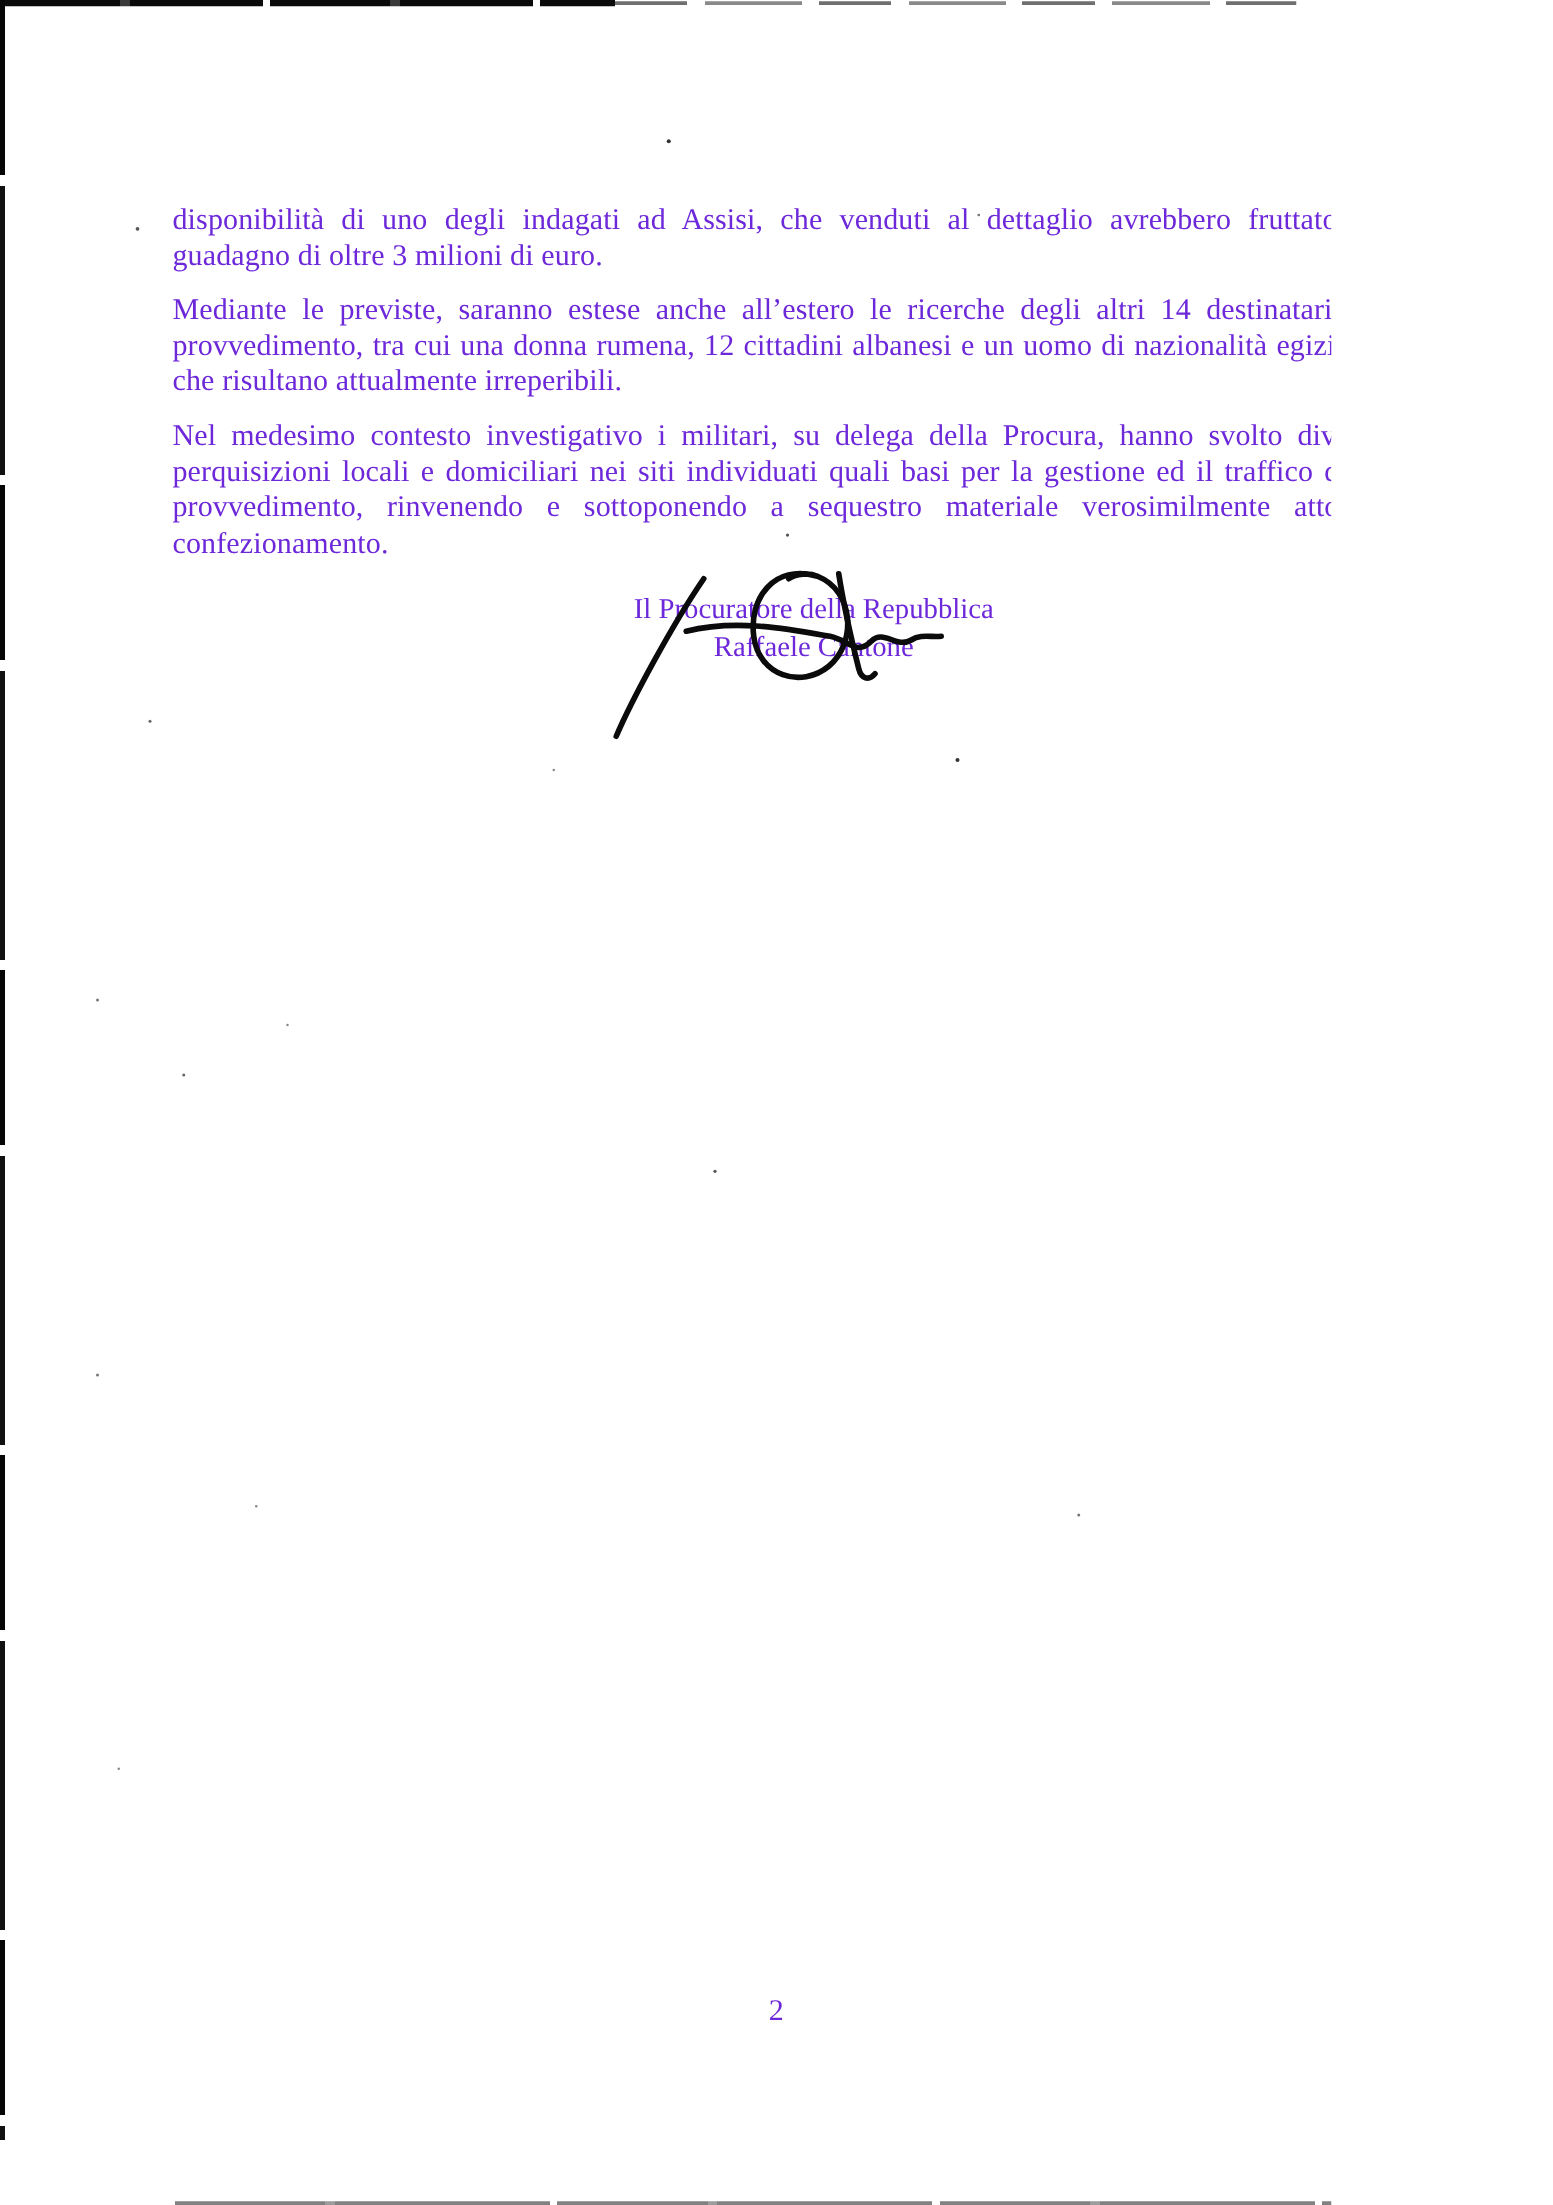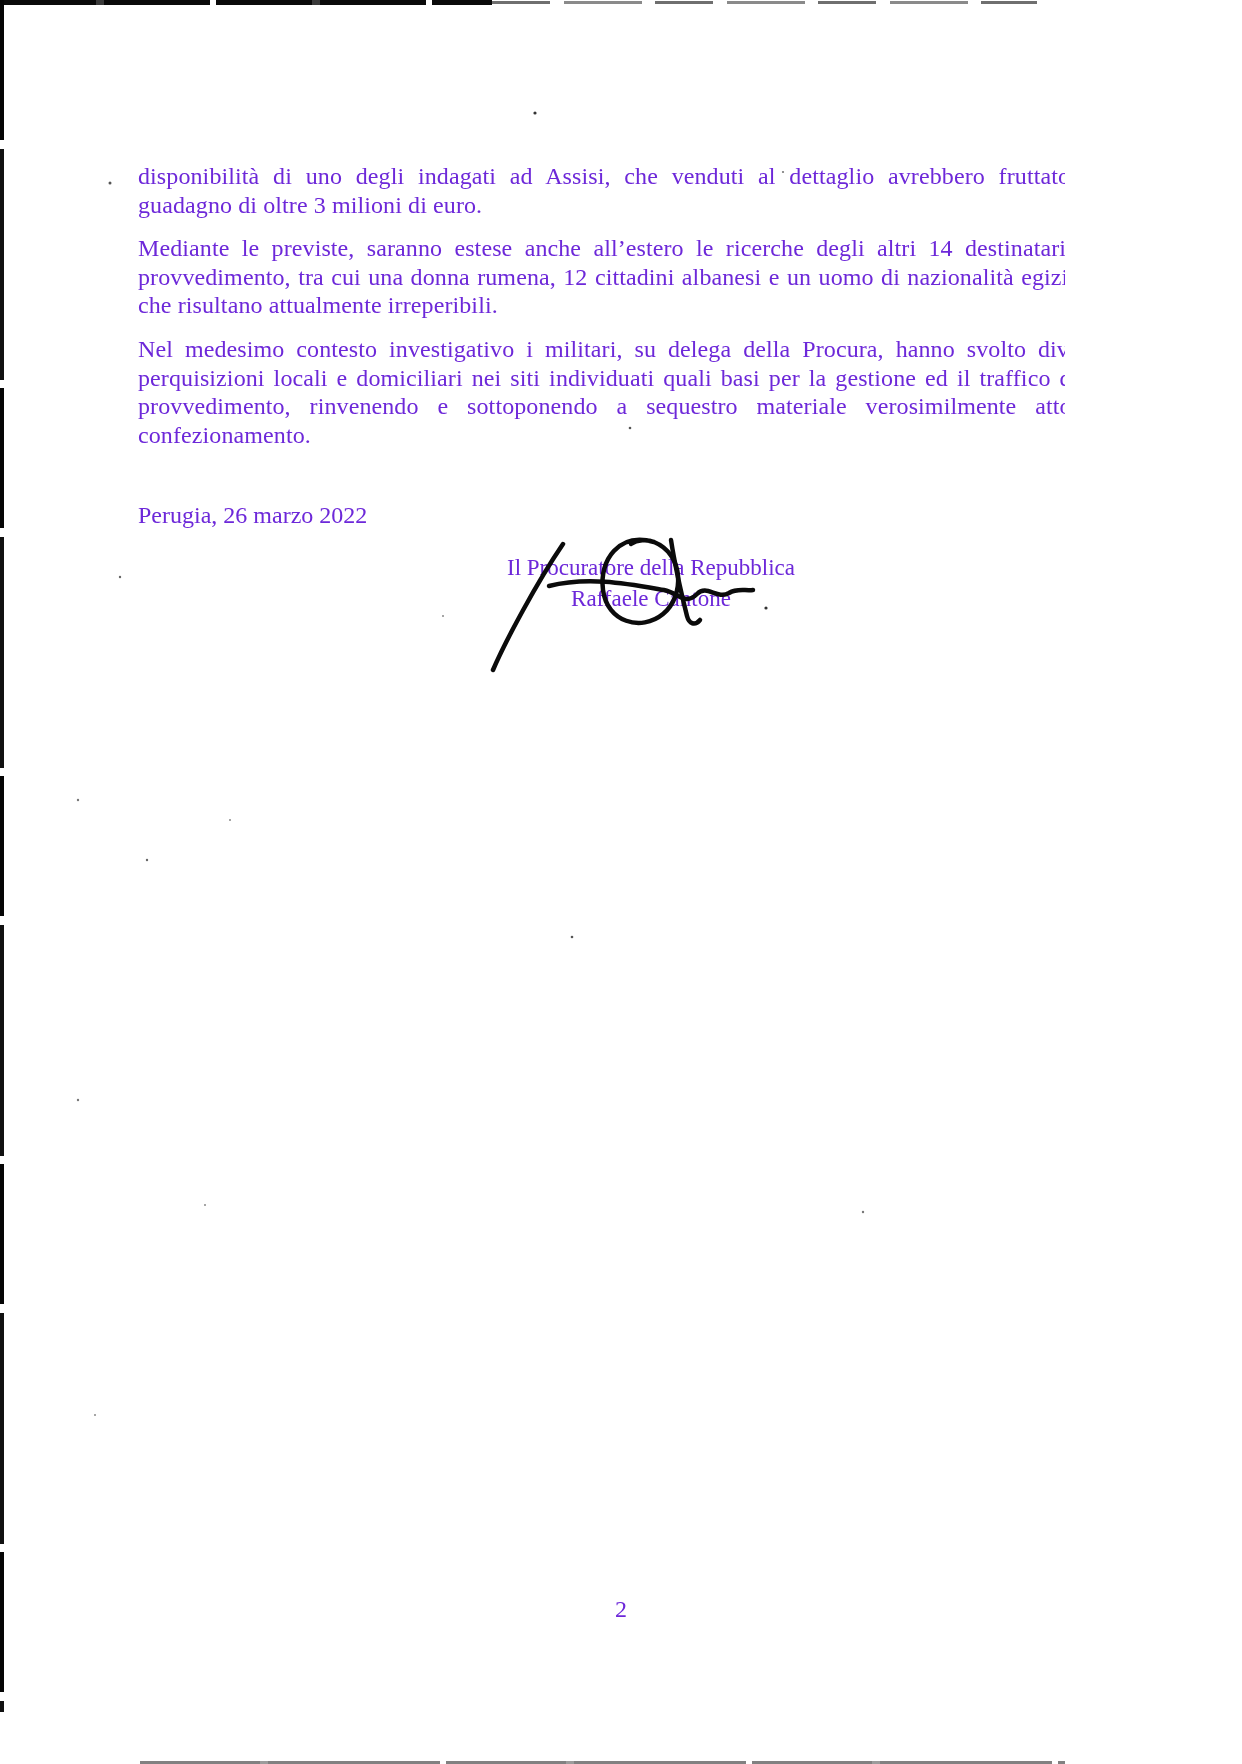--- a/index.html
+++ b/index.html
@@ -130,21 +130,20 @@
     <circle cx="863" cy="1212" r="1.2" fill="#777"></circle>
     <circle cx="95" cy="1415" r="1.0" fill="#888"></circle>
     <circle cx="1123" cy="1732" r="1.6" fill="#222"></circle>
   </svg>
 
   <div class="content">
     <p class="para">disponibilità di uno degli indagati ad Assisi, che venduti al dettaglio avrebbero fruttato un guadagno di oltre 3 milioni di euro.</p>
     <p class="para">Mediante le previste, saranno estese anche all’estero le ricerche degli altri 14 destinatari del provvedimento, tra cui una donna rumena, 12 cittadini albanesi e un uomo di nazionalità egiziana, che risultano attualmente irreperibili.</p>
     <p class="para">Nel medesimo contesto investigativo i militari, su delega della Procura, hanno svolto diverse perquisizioni locali e domiciliari nei siti individuati quali basi per la gestione ed il traffico dello provvedimento, rinvenendo e sottoponendo a sequestro materiale verosimilmente atto al confezionamento.</p>
 
-    <p class="dateline">Perugia, 26 marzo 2022</p>
 
     <div class="sig-block">
       <div>Il Procuratore della Repubblica</div>
       <div>Raffaele Cantone</div>
       <svg class="sig-svg" viewBox="0 0 290 150" xmlns="http://www.w3.org/2000/svg">
         <g fill="none" stroke="#0b0b0b" stroke-width="4.5" stroke-linecap="round">
           <path d="M 14,140 C 26,112 58,52 84,14"></path>
           <path d="M 175,12 C 140,2 120,30 124,60 C 128,92 162,102 184,84 C 206,66 205,24 175,12 C 168,9 158,10 152,14"></path>
           <path d="M 70,56 C 110,46 150,54 185,60 C 200,63 206,76 218,64 C 228,54 238,70 250,63 C 258,58 266,61 274,60"></path>
           <path d="M 192,10 C 196,36 202,62 208,86 C 210,94 216,96 221,90"></path>

